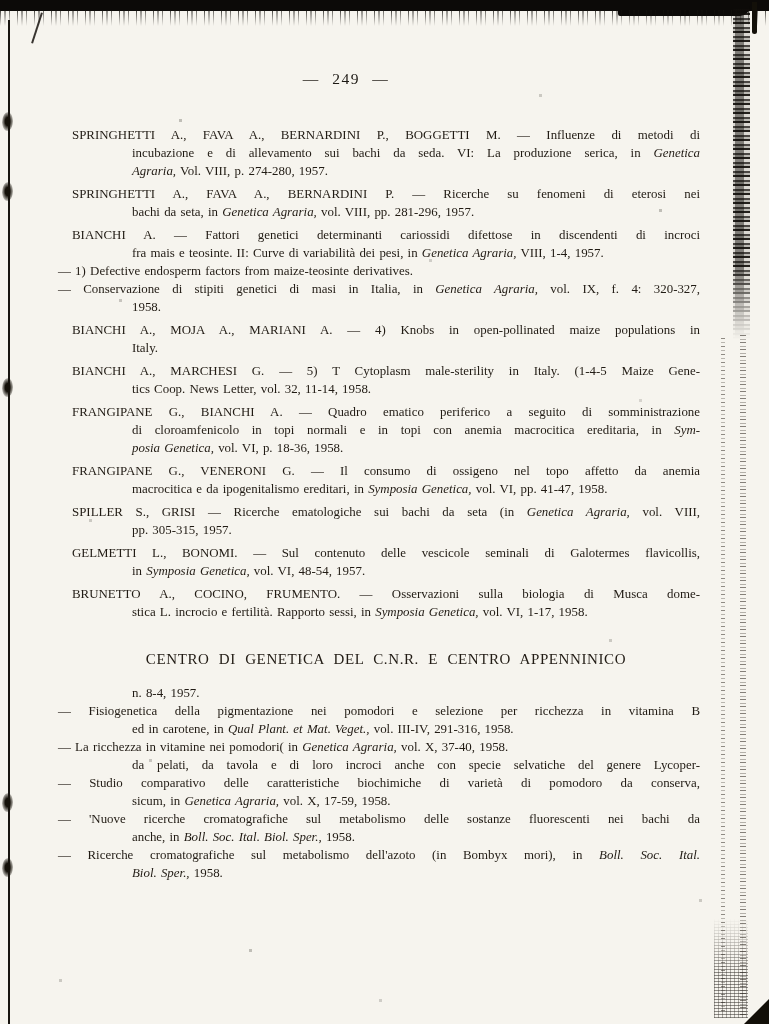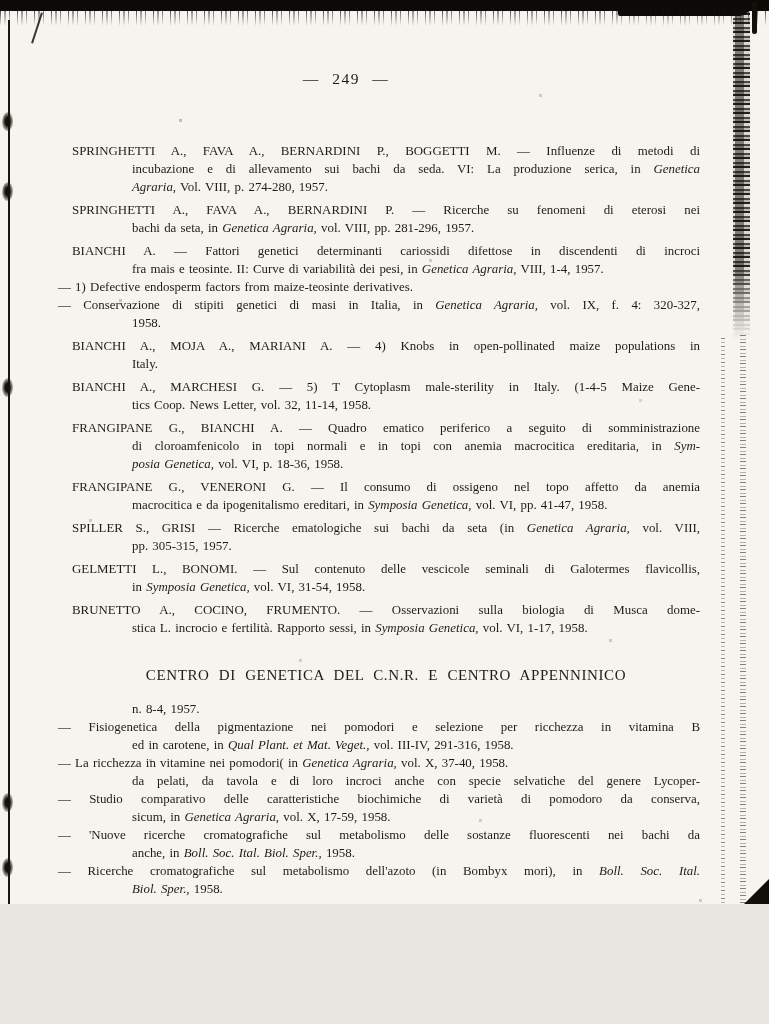--- a/index.html
+++ b/index.html
@@ -1,17 +1,17 @@
 <!DOCTYPE html>
 <html style="--paper: #f6f4ee; --ink: #211b14; --edge: #0c0a08;"><head>
 <meta charset="utf-8">
 <style>
   html,body { margin:0; padding:0; background:#e8e6e0; }
   .scan {
-    position:relative; width:769px; height:904px; overflow:hidden;
+    position:relative; width:769px; height:1024px; overflow:hidden;
     background:var(--paper,#f6f4ee); color:var(--ink,#211b14);
     font-family:"Liberation Serif","DejaVu Serif",serif;
   }
   
   .edge-top { position:absolute; top:0; left:0; width:769px; height:11px; background:var(--edge,#0c0a08); }
   .edge-top-right { position:absolute; top:0; left:618px; width:132px; height:16px; background:var(--edge,#0c0a08); border-radius:0 0 10px 2px; }
   .edge-top-fringe {
     position:absolute; top:10px; left:0; width:769px; height:16px;
     background:repeating-linear-gradient(90deg, rgba(20,17,13,.8) 0 1px, transparent 1px 4px,
       rgba(20,17,13,.5) 4px 6px, transparent 6px 9px, rgba(20,17,13,.65) 9px 10px, transparent 10px 17px);
@@ -50,21 +50,21 @@
       300px 660px 0 1px rgba(33,28,21,.18), 610px 640px 0 1px rgba(33,28,21,.2),
       150px 760px 0 1px rgba(33,28,21,.22), 480px 820px 0 1px rgba(33,28,21,.18),
       250px 950px 0 1px rgba(33,28,21,.25), 700px 900px 0 1px rgba(33,28,21,.2),
       60px 980px 0 1px rgba(33,28,21,.2), 380px 1000px 0 1px rgba(33,28,21,.18),
       640px 400px 0 1px rgba(33,28,21,.15); }
   
   .page-number {
     position:absolute; top:70px; left:32px; width:628px; text-align:center;
     font-size:15.5px; letter-spacing:1.5px; word-spacing:7px; color:#1c1813;
   }
-  .content { position:absolute; top:142px; left:72px; width:628px; font-size:12.9px; line-height:18px; word-spacing:1px; }
+  .content { position:absolute; top:126px; left:72px; width:628px; font-size:12.9px; line-height:18px; word-spacing:1px; }
   .entry { margin:0; }
   .entry.author { margin-top:5px; }
   .entry:first-child { margin-top:0; }
   .line { text-align:justify; text-align-last:justify; }
   .line.last { text-align-last:left; }
   .ind-w { margin-left:60px; }
   .ind-d { margin-left:-14px; }
   .line i { font-style:italic; }
   .heading { margin:29px 0 16px 0; text-align:center; font-size:15px; letter-spacing:.6px; word-spacing:5px; }
 </style>
@@ -128,21 +128,21 @@
       <div class="entry author">
         <div class="line ind-a"><span>FRANGIPANE G., VENERONI G. — Il consumo di ossigeno nel topo affetto da anemia</span></div>
         <div class="line ind-w last"><span>macrocitica e da ipogenitalismo ereditari, in </span><i>Symposia Genetica,</i><span> vol. VI, pp. 41-47, 1958.</span></div>
       </div>
       <div class="entry author">
         <div class="line ind-a"><span>SPILLER S., GRISI — Ricerche ematologiche sui bachi da seta (in </span><i>Genetica Agraria,</i><span> vol. VIII,</span></div>
         <div class="line ind-w last"><span>pp. 305-315, 1957.</span></div>
       </div>
       <div class="entry author">
         <div class="line ind-a"><span>GELMETTI L., BONOMI. — Sul contenuto delle vescicole seminali di Galotermes flavicollis,</span></div>
-        <div class="line ind-w last"><span>in </span><i>Symposia Genetica,</i><span> vol. VI, 31-54, 1958.</span></div>
+        <div class="line ind-w last"><span>in </span><i>Symposia Genetica,</i><span> vol. VI, 48-54, 1957.</span></div>
       </div>
       <div class="entry author">
         <div class="line ind-a"><span>BRUNETTO A., COCINO, FRUMENTO. — Osservazioni sulla biologia di Musca dome-</span></div>
         <div class="line ind-w last"><span>stica L. incrocio e fertilità. Rapporto sessi, in </span><i>Symposia Genetica,</i><span> vol. VI, 1-17, 1958.</span></div>
       </div>
       <div class="heading">CENTRO DI GENETICA DEL C.N.R. E CENTRO APPENNINICO</div>
       <div class="entry author">
         <div class="line ind-w last"><span>n. 8-4, 1957.</span></div>
       </div>
       <div class="entry dash">

